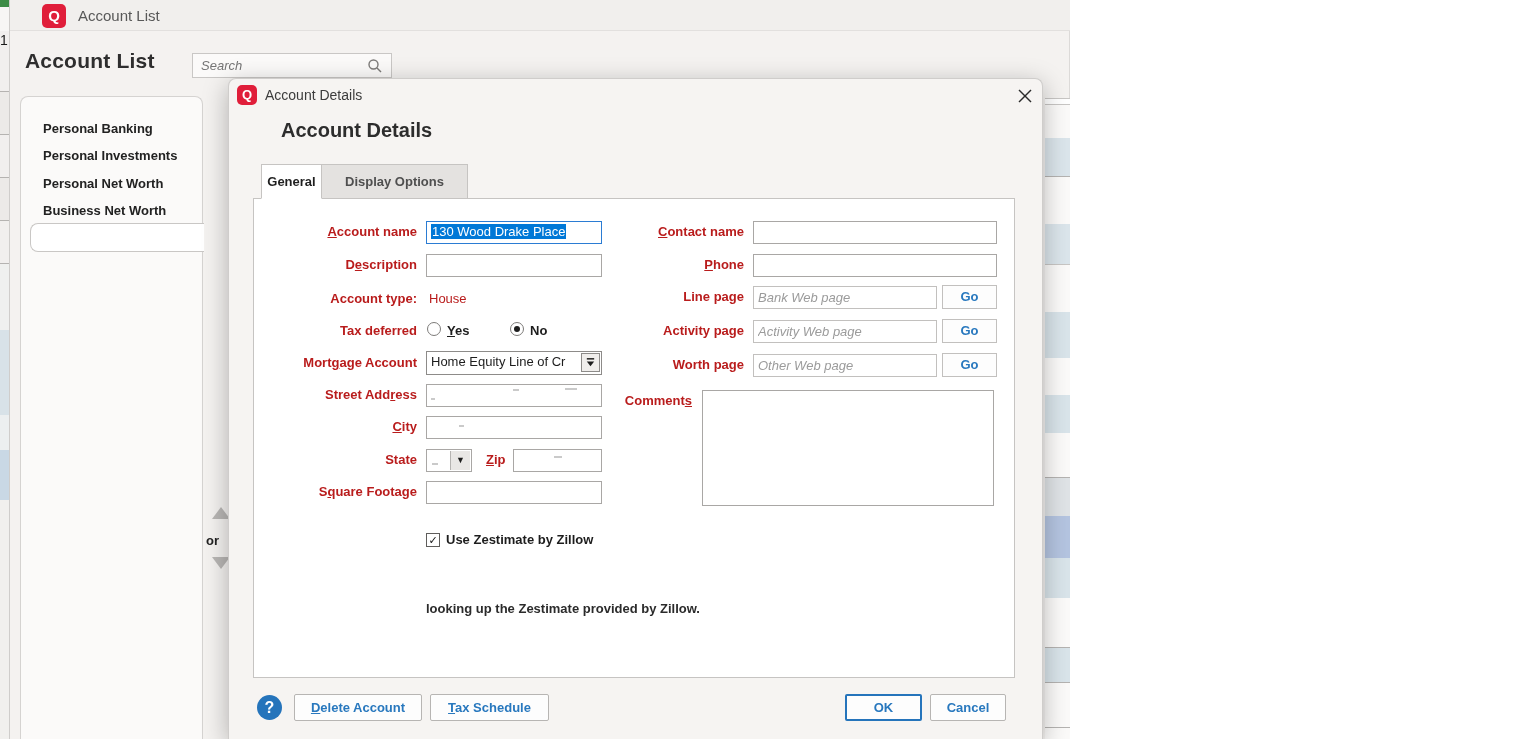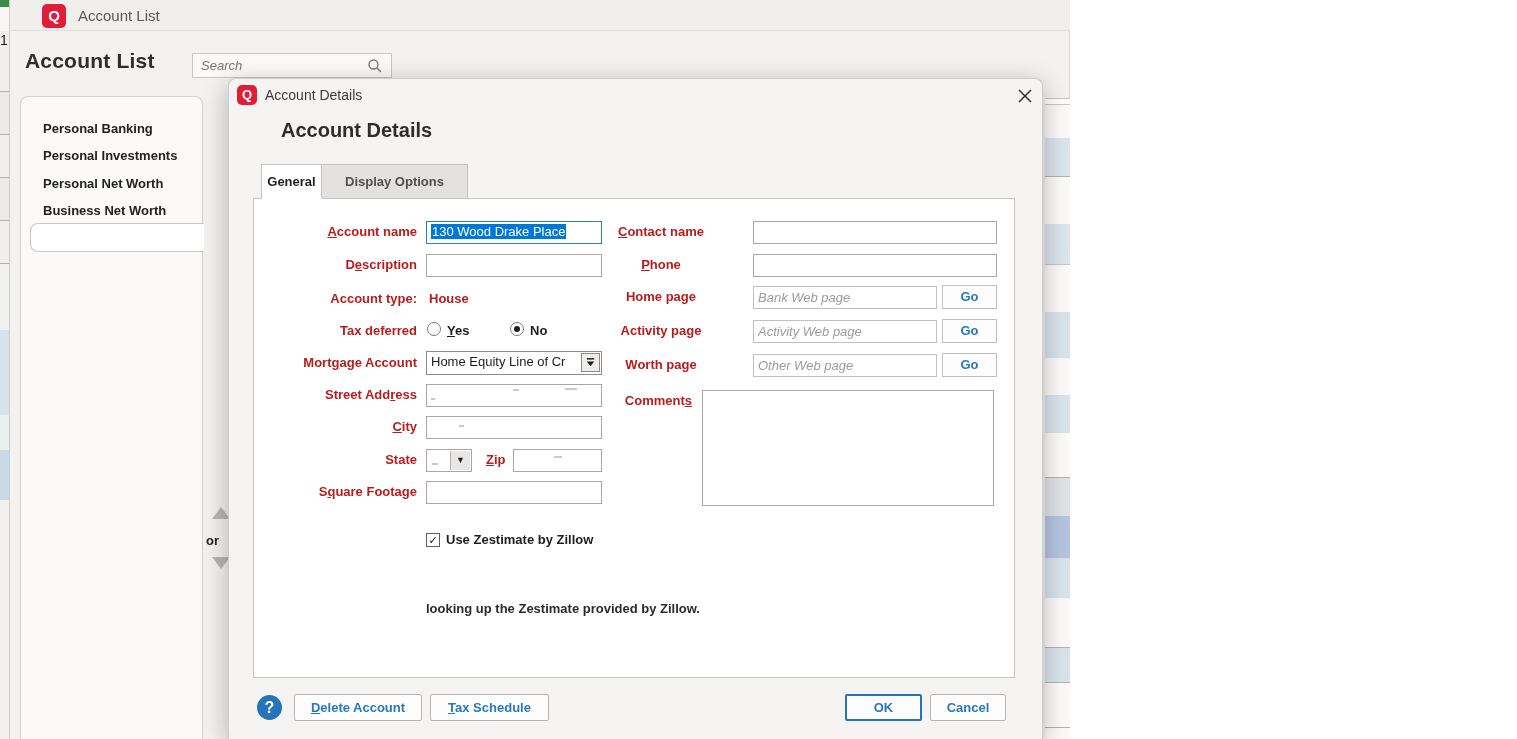--- a/index.html
+++ b/index.html
@@ -40,21 +40,21 @@
 
   .tab { position:absolute; top:85px; height:35px; font-size:13px; font-weight:600; text-align:center; line-height:34px; border:1px solid #c6c4c2; }
   #tab-general { left:32px; width:61px; background:#ffffff; color:#1f1f1f; border-bottom:1px solid #ffffff; z-index:3; }
   #tab-display { left:93px; width:146px; background:#e4e2e0; color:#4f4f4f; border-left:none; z-index:2; }
 
   #panel { position:absolute; left:24px; top:119px; width:762px; height:480px; background:#ffffff; border:1px solid #c6c4c2; }
 
   .lbl { position:absolute; font-size:13px; font-weight:600; color:#b91c1c; white-space:nowrap; }
   .lbl u { text-decoration:underline; }
   .lbl-l { left:0; width:163px; text-align:right; }
-  .lbl-r { left:332px; width:150px; text-align:center; }
+  .lbl-r { left:340px; width:150px; text-align:right; }
 
   .txt { position:absolute; height:23px; background:#ffffff; border:1px solid #a9a7a5; font-size:13px; color:#1d1d1d; padding:2px 4px; font-family:"Liberation Sans", sans-serif; }
   input.txt { outline:none; }
   input.txt::placeholder { color:#9b9b9b; font-style:italic; }
   .in-l { left:172px; width:176px; }
   .in-r { left:499px; width:244px; }
   .in-web { left:499px; width:184px; }
   .focus { border-color:#2b7cd3; }
   .sel { background:#0078d7; color:#ffffff; padding:0 1px; }
 
@@ -189,21 +189,21 @@
 
     <div class="lbl lbl-l" style="top:25px;"><u>A</u>ccount name</div>
     <div class="txt in-l focus" style="top:22px;">
       <span class="sel">130 Wood Drake Place</span>
     </div>
 
     <div class="lbl lbl-l" style="top:58px;">D<u>e</u>scription</div>
     <input class="txt in-l" style="top: 55px;" value="">
 
     <div class="lbl lbl-l" style="top:92px;">Account type:</div>
-    <div class="lbl" style="left:175px; top:92px; font-weight:700;">House</div>
+    <div class="lbl" style="left:175px; top:92px; font-weight:400;">House</div>
 
     <div class="lbl lbl-l" style="top:124px;">Tax deferred</div>
     <div class="radio" style="left:173px; top:123px;"></div>
     <div class="radio-lbl" style="left:193px; top:124px;"><u>Y</u>es</div>
     <div class="radio on" style="left:256px; top:123px;"></div>
     <div class="radio-lbl" style="left:276px; top:124px;">No</div>
 
     <div class="lbl lbl-l" style="top:156px;">Mort<u>g</u>age Account</div>
     <div class="txt in-l" style="top:152px; height:24px; border-color:#8d8b89;">
       <span style="display:inline-block; width:148px; overflow:hidden; white-space:nowrap;">Home Equity Line of Cr</span>
@@ -239,21 +239,21 @@
 
     <div class="lbl lbl-l" style="top:285px;">S<u>q</u>uare Footage</div>
     <input class="txt in-l" style="top: 282px;" value="">
 
     <div class="lbl lbl-r" style="top:25px;"><u>C</u>ontact name</div>
     <input class="txt in-r" style="top: 22px;" value="">
 
     <div class="lbl lbl-r" style="top:58px;"><u>P</u>hone</div>
     <input class="txt in-r" style="top: 55px;" value="">
 
-    <div class="lbl lbl-r" style="top:90px;">Home page</div>
+    <div class="lbl lbl-r" style="top:90px;">Line page</div>
     <input class="txt in-web" style="top: 87px; border-color: rgb(194, 192, 190);" placeholder="Bank Web page">
     <div class="go-btn" style="top:86px;">Go</div>
 
     <div class="lbl lbl-r" style="top:124px;">Activity page</div>
     <input class="txt in-web" style="top: 121px; border-color: rgb(194, 192, 190);" placeholder="Activity Web page">
     <div class="go-btn" style="top:120px;">Go</div>
 
     <div class="lbl lbl-r" style="top:158px;">Worth page</div>
     <input class="txt in-web" style="top: 155px; border-color: rgb(194, 192, 190);" placeholder="Other Web page">
     <div class="go-btn" style="top:154px;">Go</div>

